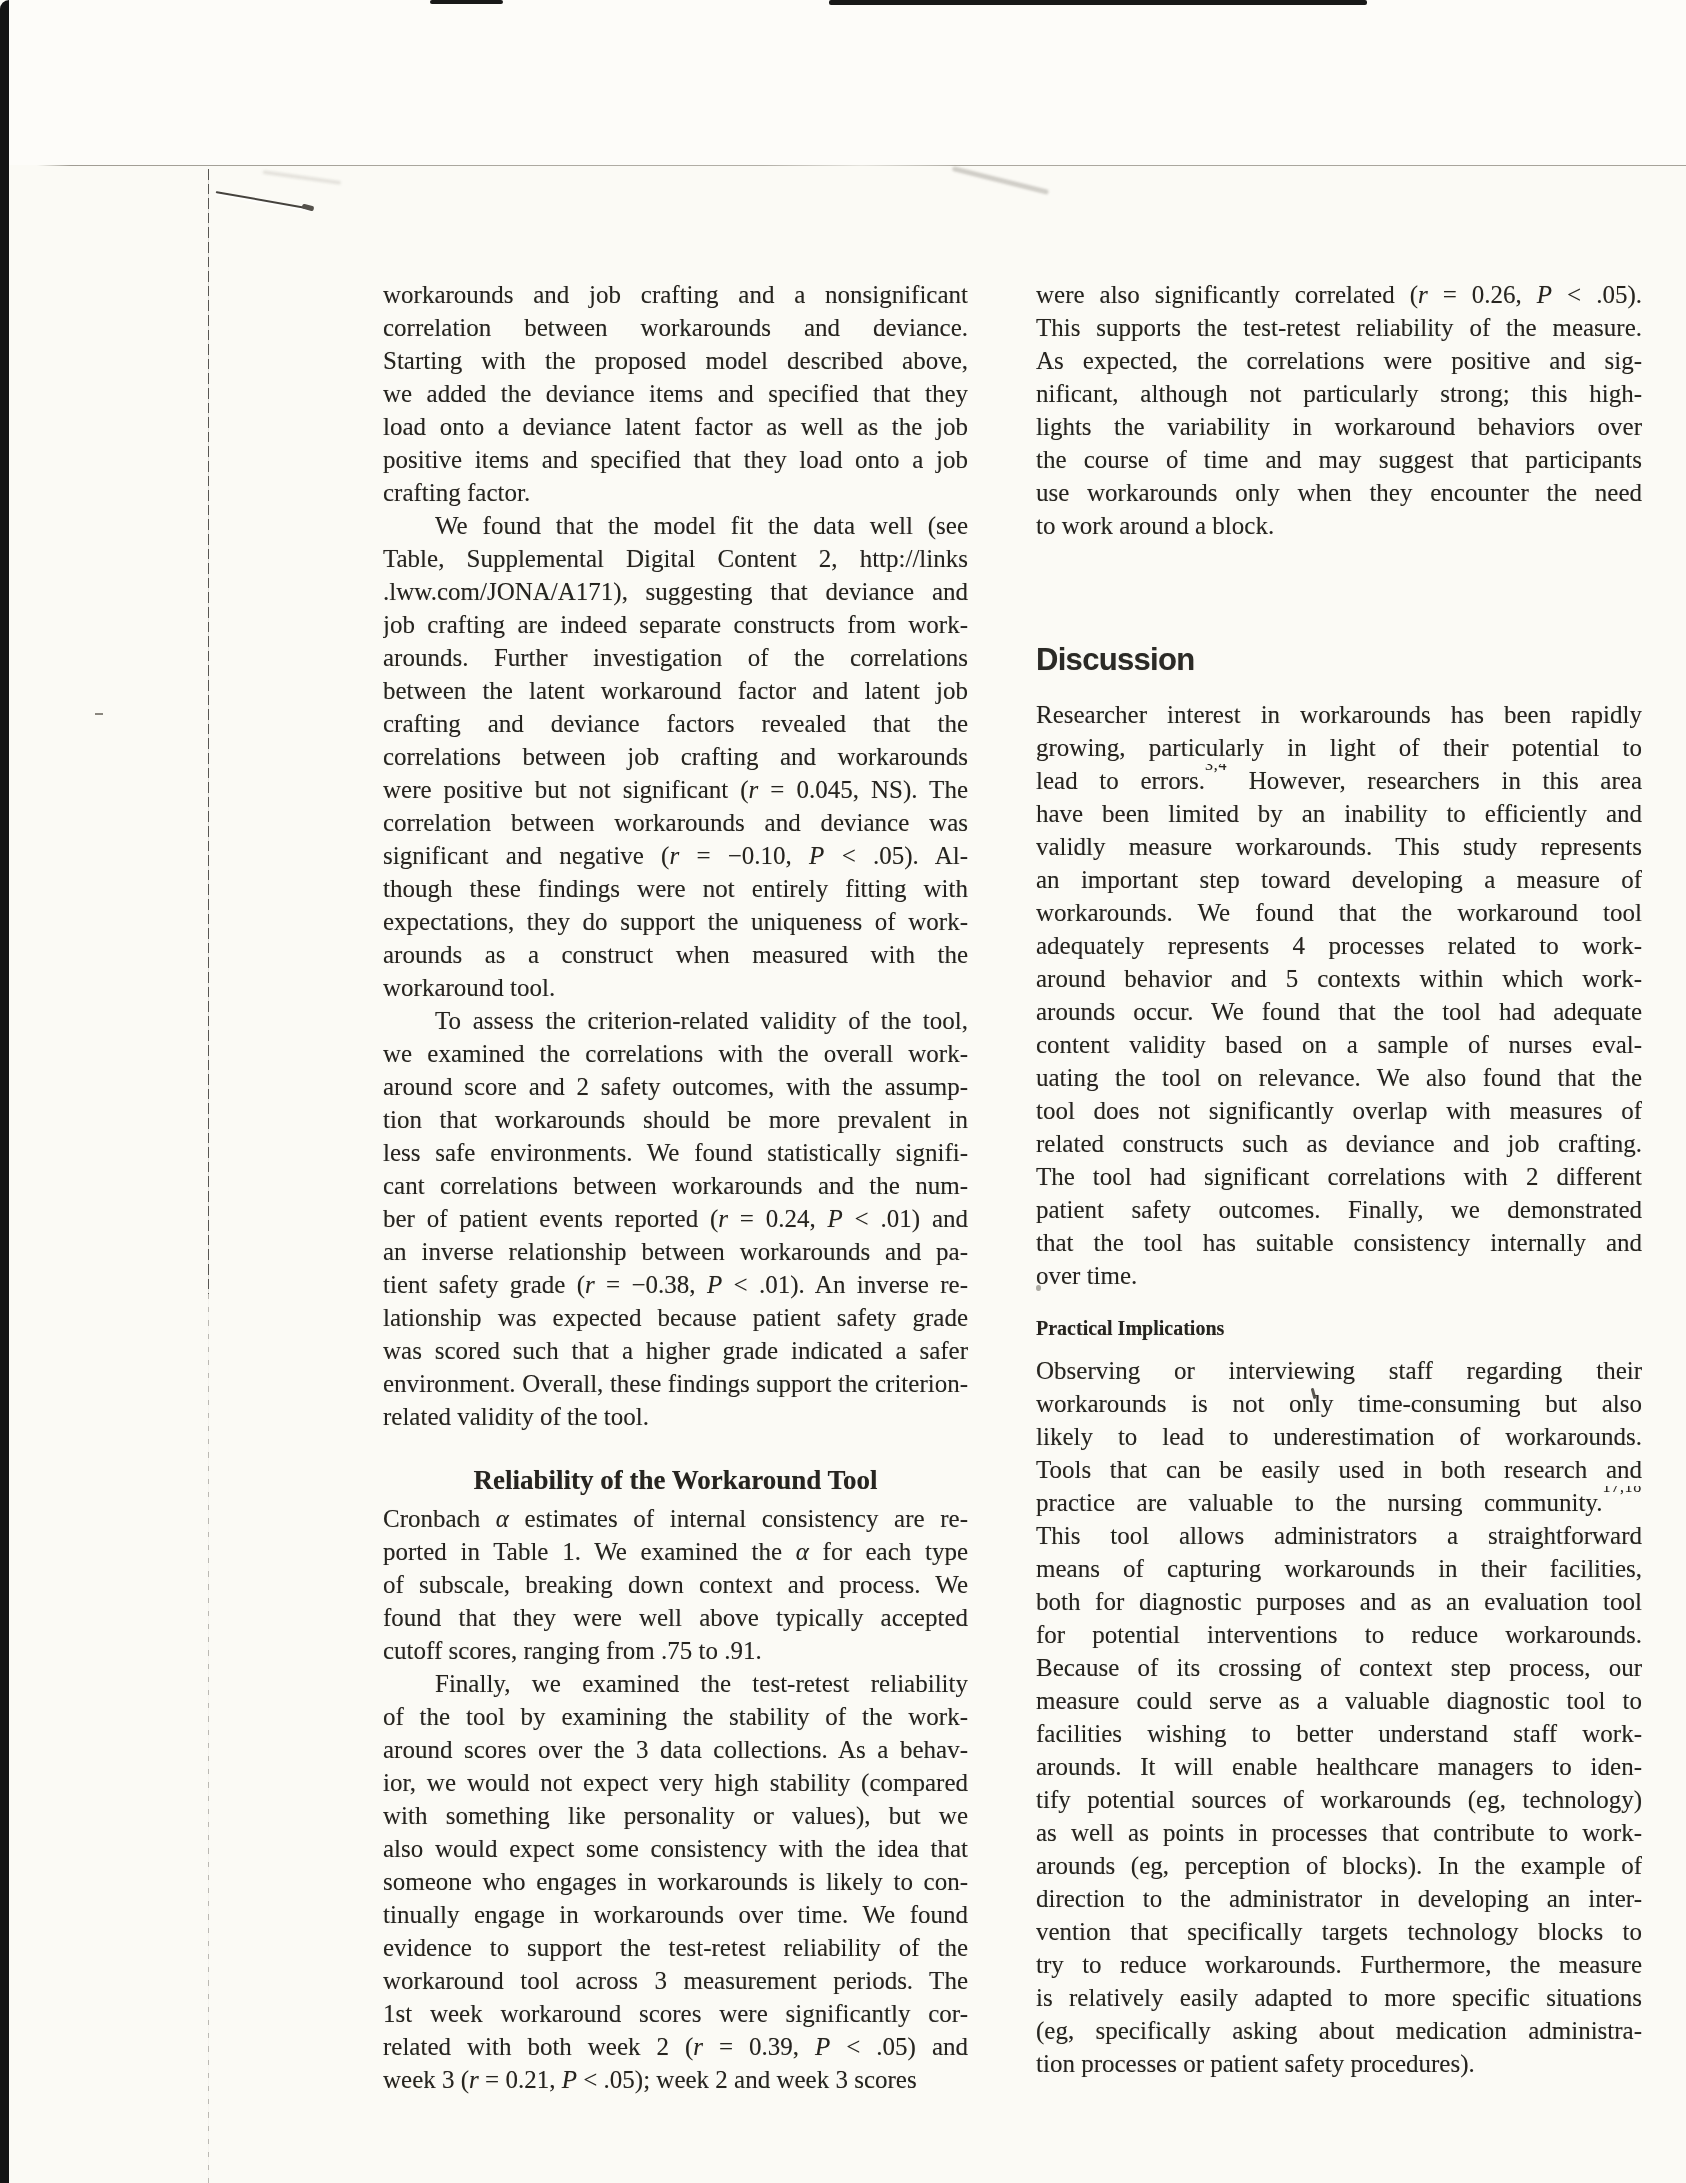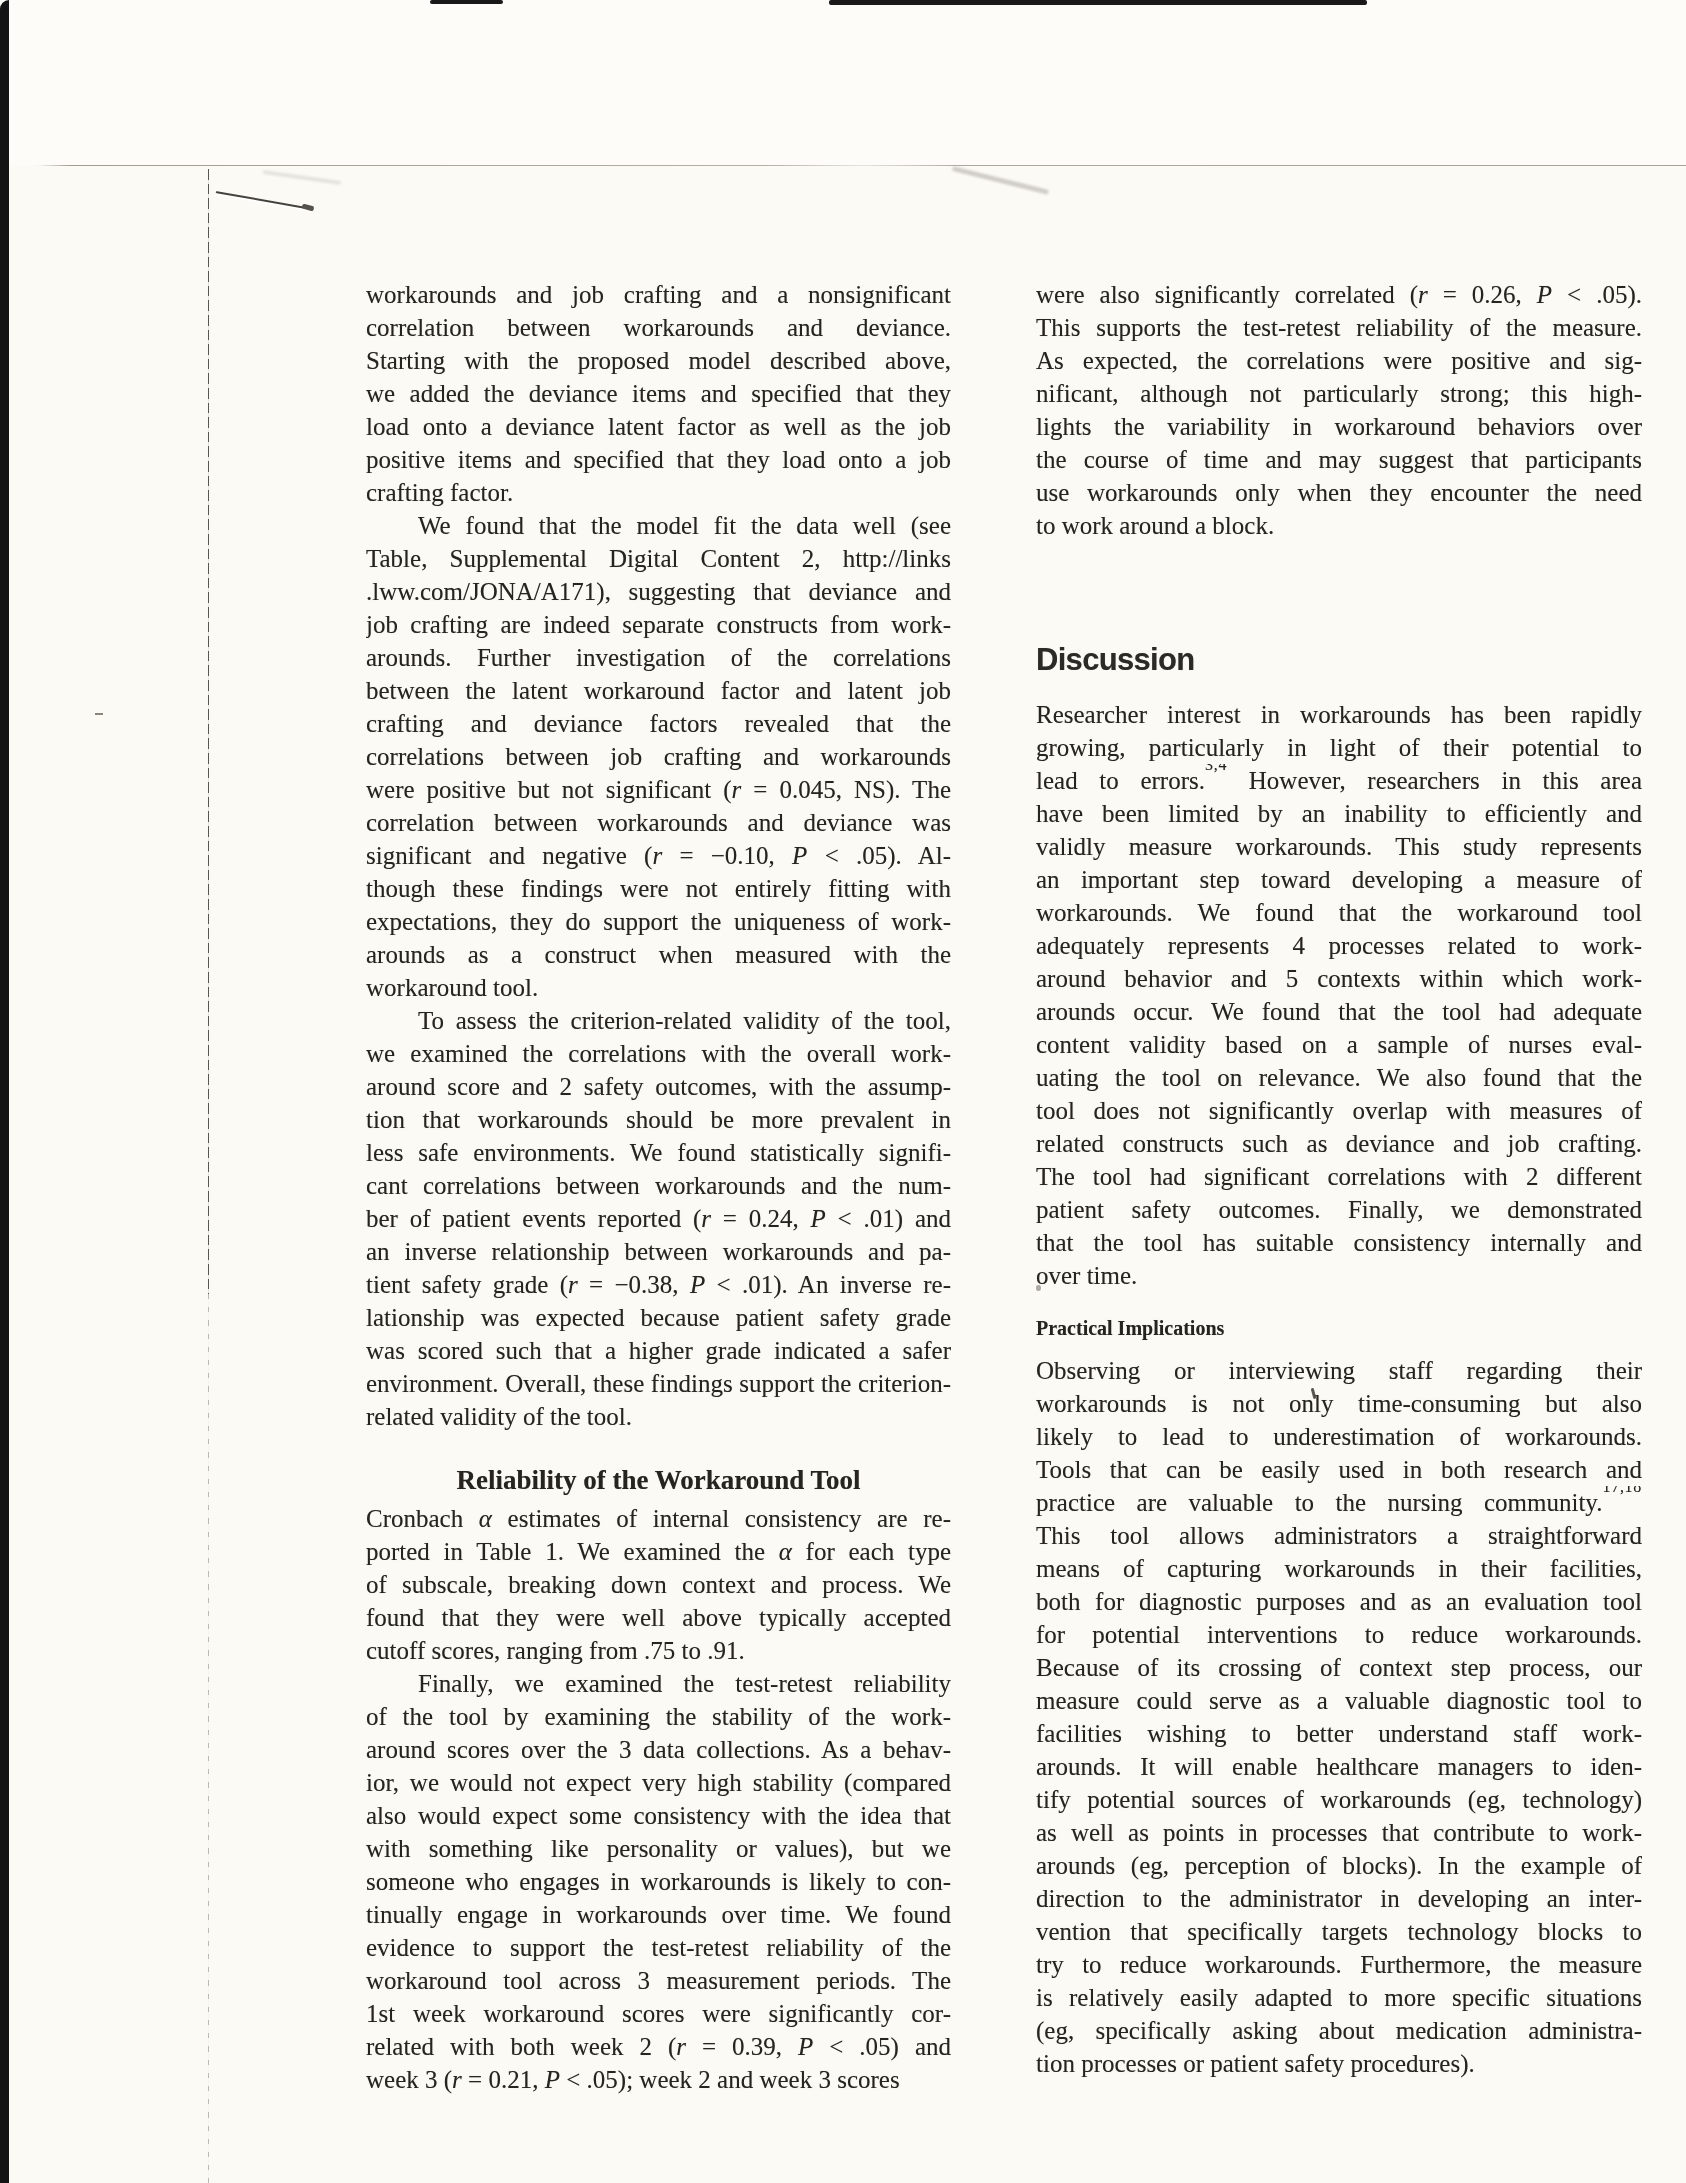--- a/index.html
+++ b/index.html
@@ -51,21 +51,21 @@
     background:#55524c; border-radius:2px; transform:rotate(15deg); }
   .speck { position:absolute; }
   .speck.k1 { left:95px; top:713px; width:8px; height:2px; background:#8a867e; }
   .speck.k2 { left:1312px; top:1388px; width:2.6px; height:10.6px; background:#5a5750;
     transform:rotate(-15deg); border-radius:1.3px; }
   .speck.k3 { left:1036px; top:1285px; width:4.6px; height:6px; background:#6b675f;
     border-radius:50%; opacity:.55; }
 
   
   .column { position:absolute; top:278px; }
-  .col-left  { left:366px;  width:585px; }
+  .col-left  { left:383px;  width:585px; }
   .col-right { left:1036px; width:606px; }
 
   .para { margin:0; }
   .line {
     height:33px; line-height:33px; font-size:25px;
     text-align:justify; text-align-last:justify; overflow:hidden;
     text-shadow:0 0 0.7px rgba(40,38,34,.32);
   }
   .line.last { text-align-last:left; }
   .para.indent .line:first-child { text-indent:52px; }
@@ -153,22 +153,22 @@
         <div class="line">ported in Table 1. We examined the <em>α</em> for each type</div>
         <div class="line">of subscale, breaking down context and process. We</div>
         <div class="line">found that they were well above typically accepted</div>
         <div class="line last">cutoff scores, ranging from .75 to .91.</div>
       </div>
       <div class="para indent">
         <div class="line">Finally, we examined the test-retest reliability</div>
         <div class="line">of the tool by examining the stability of the work-</div>
         <div class="line">around scores over the 3 data collections. As a behav-</div>
         <div class="line">ior, we would not expect very high stability (compared</div>
+        <div class="line">with something like personality or values), but we</div>
         <div class="line">also would expect some consistency with the idea that</div>
-        <div class="line">with something like personality or values), but we</div>
         <div class="line">someone who engages in workarounds is likely to con-</div>
         <div class="line">tinually engage in workarounds over time. We found</div>
         <div class="line">evidence to support the test-retest reliability of the</div>
         <div class="line">workaround tool across 3 measurement periods. The</div>
         <div class="line">1st week workaround scores were significantly cor-</div>
         <div class="line">related with both week 2 (<em>r</em> = 0.39, <em>P</em> &lt; .05) and</div>
         <div class="line last">week 3 (<em>r</em> = 0.21, <em>P</em> &lt; .05); week 2 and week 3 scores</div>
       </div>
     </div>
   <div class="column col-right">

